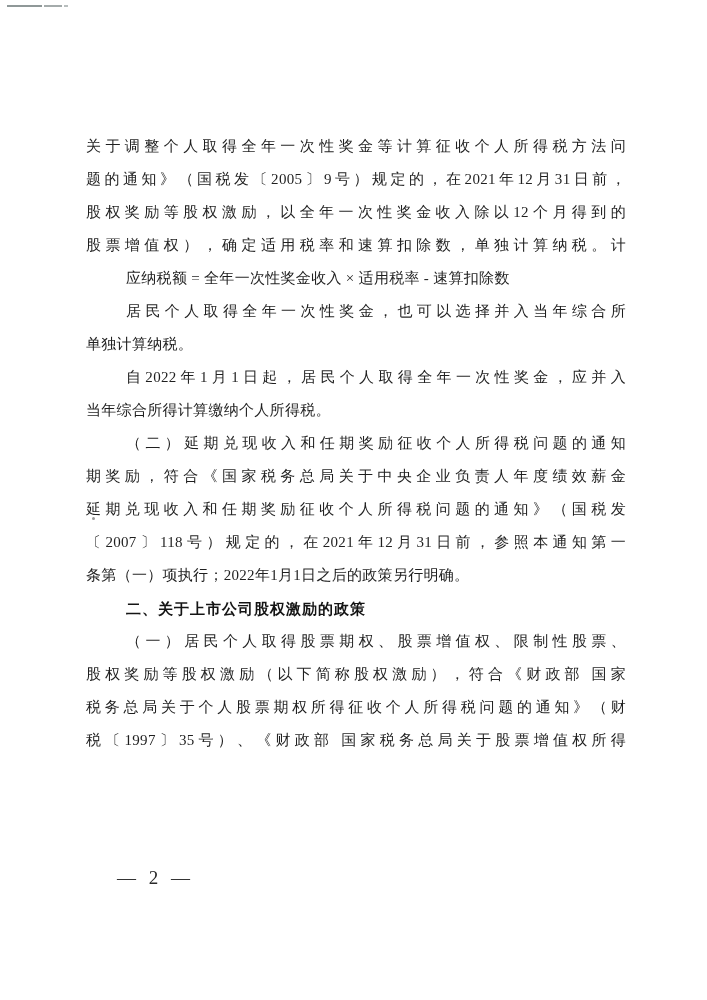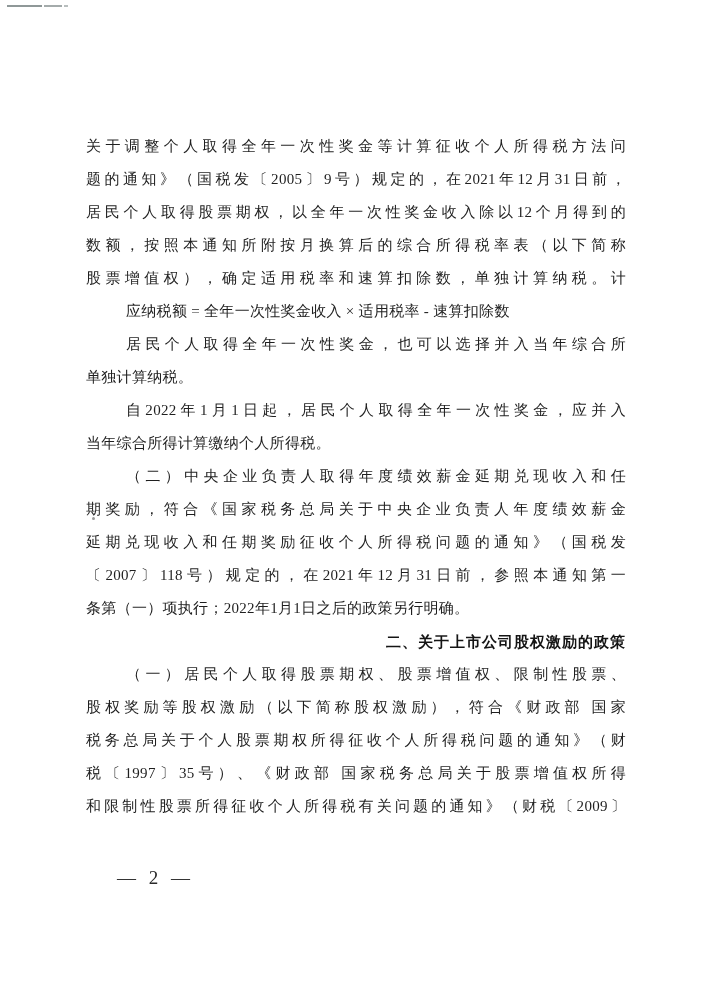--- a/index.html
+++ b/index.html
@@ -54,21 +54,20 @@
     text-align-last: justify;
   }
   .line.indent {
     padding-left: 40px;
   }
   .line.bold {
     font-family: "Liberation Sans", "DejaVu Sans", sans-serif;
     font-weight: 700;
     color: #141414;
     letter-spacing: 1px;
-    text-align: right;
   }
   .footer {
     position: absolute;
     left: 117px;
     top: 866px;
     font-size: 19px;
     line-height: 24px;
     letter-spacing: 4px;
     color: #2a2a2a;
   }
@@ -78,35 +77,33 @@
 
 <div class="page">
   <div class="scan-seg s1"></div>
   <div class="scan-seg s2"></div>
   <div class="scan-seg s3"></div>
   <div class="scan-dot"></div>
 
   <div class="content" id="doc-lines">
       <div class="line full">关于调整个人取得全年一次性奖金等计算征收个人所得税方法问</div>
       <div class="line full">题的通知》（国税发〔2005〕9号）规定的，在2021年12月31日前，</div>
-      <div class="line full">居民个人取得股票期权，以全年一次性奖金收入除以12个月得到的</div>
-      <div class="line full">数额，按照本通知所附按月换算后的综合所得税率表（以下简称</div>
+      <div class="line full">股权奖励等股权激励，以全年一次性奖金收入除以12个月得到的</div>
       <div class="line full">股票增值权），确定适用税率和速算扣除数，单独计算纳税。计</div>
       <div class="line indent">应纳税额 = 全年一次性奖金收入 × 适用税率 - 速算扣除数</div>
       <div class="line indent full">居民个人取得全年一次性奖金，也可以选择并入当年综合所</div>
       <div class="line">单独计算纳税。</div>
       <div class="line indent full">自2022年1月1日起，居民个人取得全年一次性奖金，应并入</div>
       <div class="line">当年综合所得计算缴纳个人所得税。</div>
-      <div class="line indent full">（二）中央企业负责人取得年度绩效薪金延期兑现收入和任</div>
+      <div class="line indent full">（二）延期兑现收入和任期奖励征收个人所得税问题的通知</div>
       <div class="line full">期奖励，符合《国家税务总局关于中央企业负责人年度绩效薪金</div>
       <div class="line full">延期兑现收入和任期奖励征收个人所得税问题的通知》（国税发</div>
       <div class="line full">〔2007〕118号）规定的，在2021年12月31日前，参照本通知第一</div>
       <div class="line">条第（一）项执行；2022年1月1日之后的政策另行明确。</div>
       <div class="line indent bold">二、关于上市公司股权激励的政策</div>
       <div class="line indent full">（一）居民个人取得股票期权、股票增值权、限制性股票、</div>
       <div class="line full">股权奖励等股权激励（以下简称股权激励），符合《财政部 国家</div>
       <div class="line full">税务总局关于个人股票期权所得征收个人所得税问题的通知》（财</div>
       <div class="line full">税〔1997〕35号）、《财政部 国家税务总局关于股票增值权所得</div>
-      <div class="line full">和限制性股票所得征收个人所得税有关问题的通知》（财税〔2009〕</div>
     </div>
 
   <div class="footer">— 2 —</div>
 </div>
 
 </body></html>

